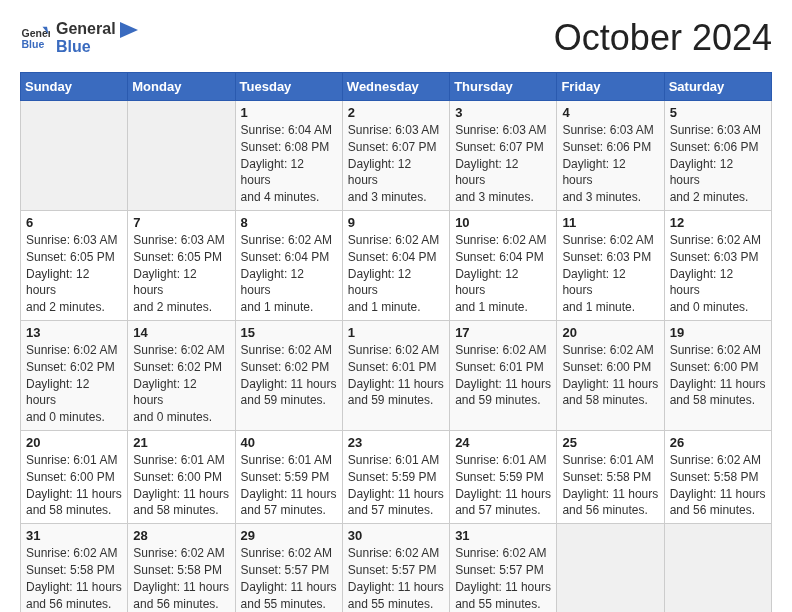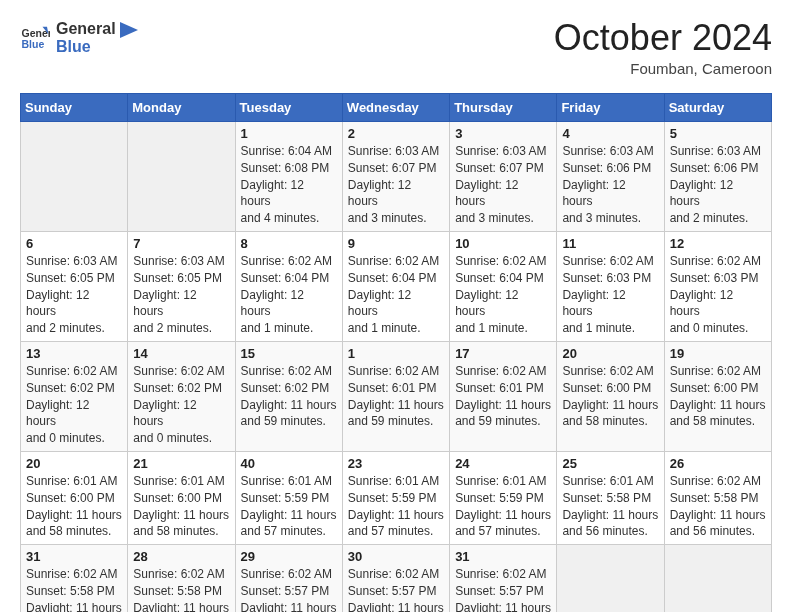--- a/index.html
+++ b/index.html
@@ -95,21 +95,20 @@
     <div style="display:flex; flex-direction:column; margin-left:4px;">
       <span style="font-size:16px;font-weight:bold;color:#333;line-height:1.1;">General</span>
       <span style="font-size:16px;font-weight:bold;color:#3a6bbf;line-height:1.1;">Blue</span>
     </div>
     <svg width="18" height="28" viewBox="0 0 18 28" style="margin-left:2px;margin-top:-4px;">
       <polygon points="0,0 18,8 0,16" fill="#3a6bbf"></polygon>
     </svg>
   </div>
   <div class="title-block">
     <div class="month-title">October 2024</div>
-    <div class="location">Foumban, Cameroon</div>
   </div>
 </div>
 
 <table class="calendar">
   <thead>
     <tr>
     <th>Sunday</th>
         <th>Monday</th>
         <th>Tuesday</th>
         <th>Wednesday</th>

